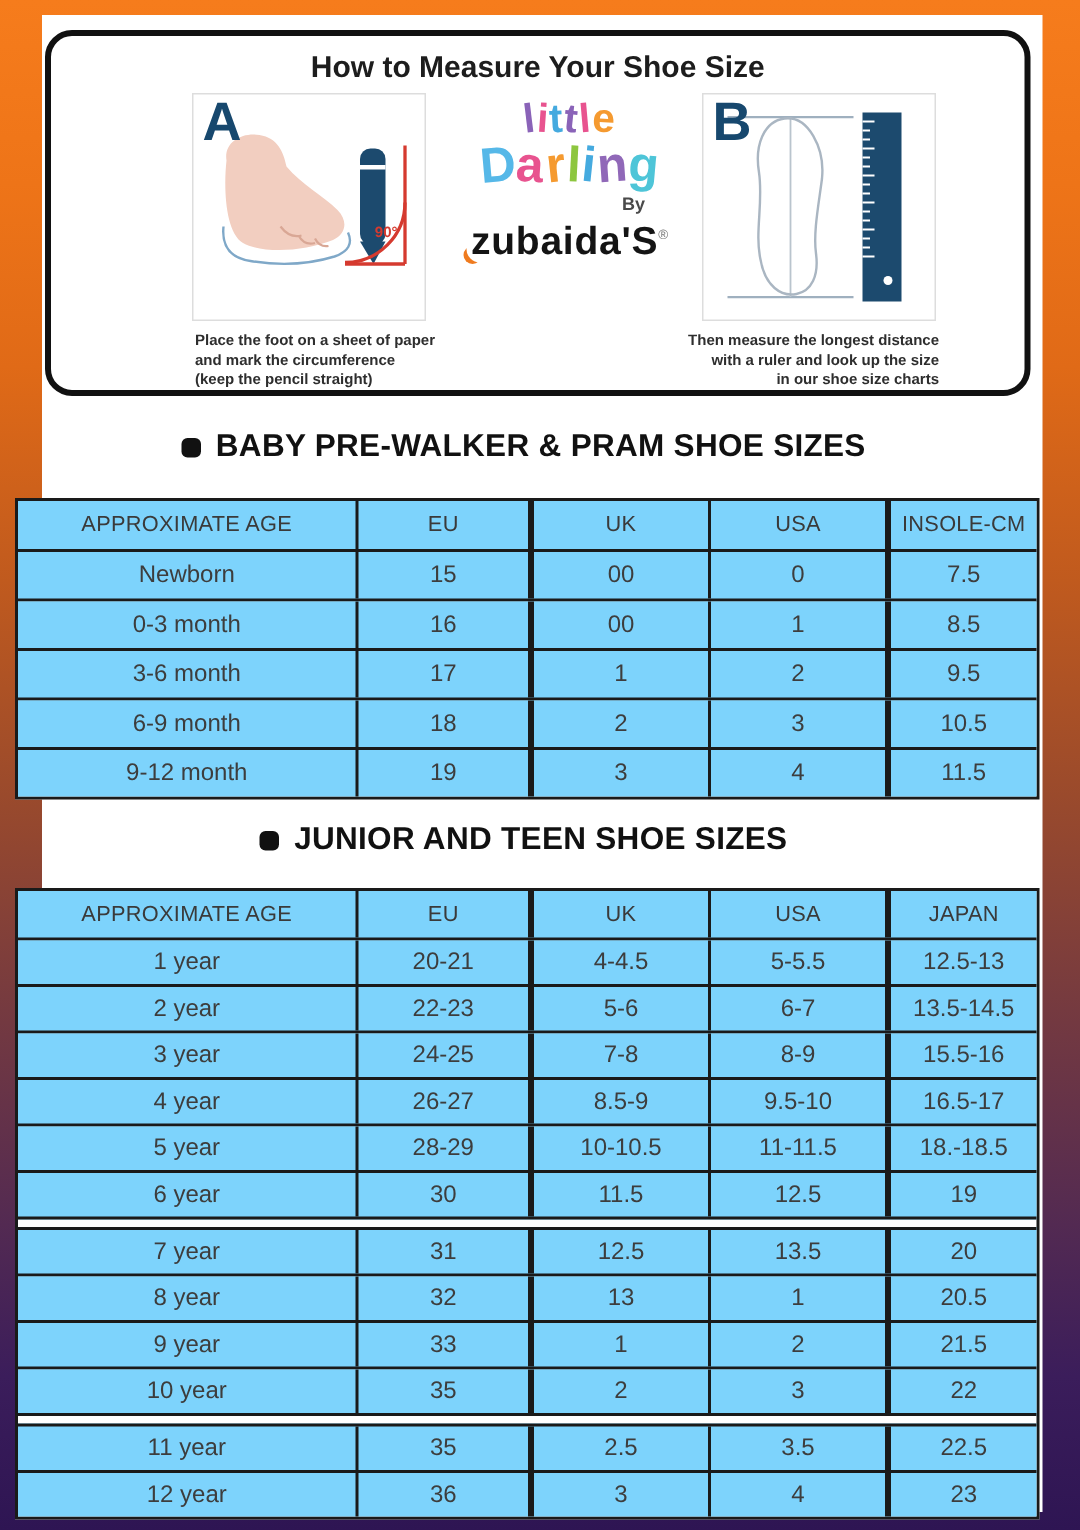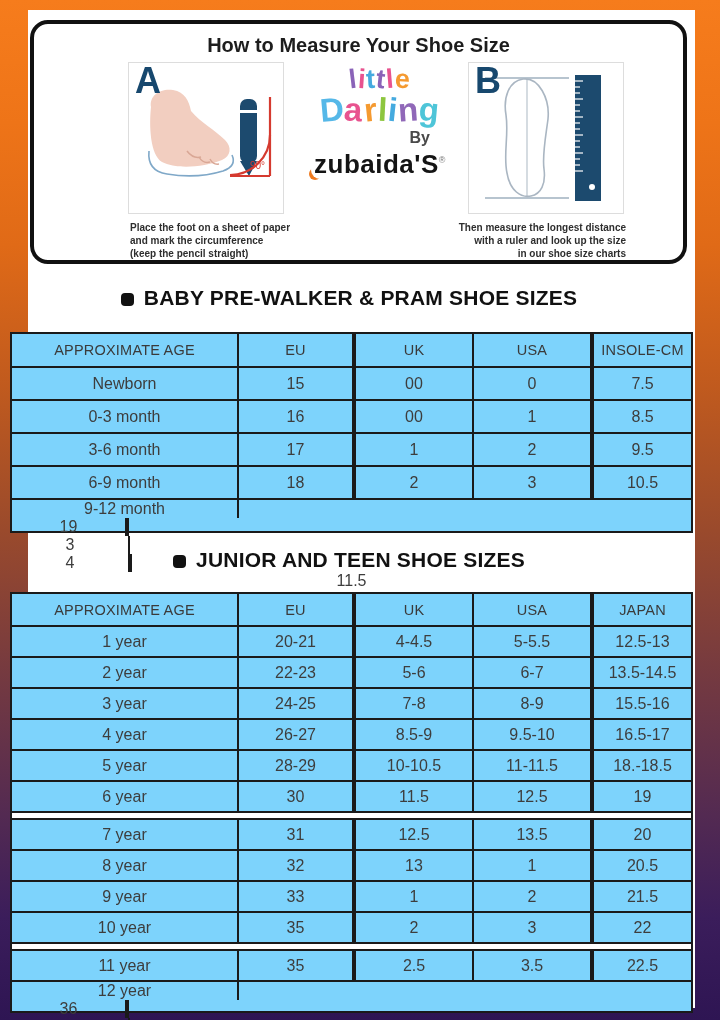--- a/index.html
+++ b/index.html
@@ -38,21 +38,21 @@
   .caption {
     margin-top: 7px; font-size: 10px; font-weight: 700; color: #2e2e2e;
     line-height: 1.32; white-space: pre-line;
   }
   .caption.left { text-align: left; padding-left: 2px; width: 168px; }
   .caption.right { text-align: right; width: 170px; margin-left: -12px; }
   
   .logo-little span, .logo-darling span { display: inline-block; font-weight: 800; }
   .logo-little { font-size: 27px; line-height: 1; letter-spacing: 1px; }
   .logo-darling { font-size: 33px; line-height: 1.05; letter-spacing: 1px; }
-  .logo-by { font-size: 16px; font-weight: 700; color: #4a4a4a; text-align: right; padding-right: 38px; margin-top: 1px; }
+  .logo-by { font-size: 12px; font-weight: 700; color: #4a4a4a; text-align: right; padding-right: 38px; margin-top: 1px; }
   .logo-brand {
     position: relative; display: inline-block; margin-top: 2px;
     font-size: 26px; font-weight: 800; color: #141414; letter-spacing: 0.5px;
   }
   .logo-brand .brand-text { position: relative; z-index: 1; }
   .crescent {
     position: absolute; left: -3px; bottom: 1px; width: 18px; height: 18px;
     border-radius: 50%; box-shadow: -5px 4px 0 -3px #ef7b1f; z-index: 0;
   }
   .logo-brand sup { font-size: 9px; font-weight: 400; color: #777; }
@@ -68,21 +68,21 @@
   .st-1 { top: 286px; }
   .st-2 { top: 548px; }
   
   .table {
     position: absolute; left: 10px; width: 683px;
     background: #fff; border: 2px solid #1a1a1a; box-sizing: border-box;
   }
   .t-1 { top: 332px; }
   .t-2 { top: 592px; }
   .trow { display: flex; border-bottom: 2px solid #1a1a1a; background: #7dd3fc; }
-  .trow:last-child { border-bottom: none; flex-direction: column; }
+  .trow:last-child { border-bottom: none; }
   .trow.gap { border-top: 2px solid #1a1a1a; margin-top: 5px; justify-content: space-between; }
   .tcell {
     display: flex; align-items: center; justify-content: center;
     font-size: 16px; color: #3d3d3d; border-right: 2px solid #1a1a1a;
     box-sizing: content-box;
   }
   .tcell:last-child { border-right: none; }
   .tcell.c0 { width: 225px; }
   .tcell.c1 { width: 113px; border-right-width: 4px; }
   .tcell.c2 { width: 116px; }
@@ -114,21 +114,21 @@
 
           <rect x="111" y="36" width="17" height="64" rx="7" fill="#1c4a6e"></rect>
           <rect x="111" y="47" width="17" height="3" fill="#ffffff"></rect>
           <path d="M111,98 L128,98 L120,113 Z" fill="#1c4a6e"></path>
 
           <line x1="141" y1="34" x2="141" y2="113" stroke="#d53a2f" stroke-width="2.2"></line>
           <path d="M141,72 A40,40 0 0 1 101,112" stroke="#d53a2f" stroke-width="2.2" fill="none"></path>
           <line x1="101" y1="113" x2="141" y2="113" stroke="#d53a2f" stroke-width="2.2"></line>
         </svg>
         <span class="panel-letter">A</span>
-        <span style="position:absolute; right:18px; bottom:42px; font-size:10px; font-weight:400; color:#d53a2f;">90°</span>
+        <span style="position:absolute; right:18px; bottom:52px; font-size:10px; font-weight:700; color:#d53a2f;">90°</span>
       </div>
       <div class="caption left">Place the foot on a sheet of paper
 and mark the circumference
 (keep the pencil straight)</div>
     </div>
 
     <div class="mb-col logo-col">
       <div class="logo-little"><span style="color: rgb(138, 99, 184); transform: rotate(-7deg);">l</span><span style="color: rgb(232, 83, 143); transform: rotate(4deg);">i</span><span style="color: rgb(69, 170, 223); transform: rotate(-3deg);">t</span><span style="color: rgb(138, 99, 184); transform: rotate(6deg);">t</span><span style="color: rgb(232, 83, 143); transform: rotate(-5deg);">l</span><span style="color: rgb(245, 154, 48); transform: rotate(3deg);">e</span></div>
       <div class="logo-darling"><span style="color: rgb(86, 184, 232); transform: rotate(-5deg);">D</span><span style="color: rgb(232, 83, 143); transform: rotate(4deg);">a</span><span style="color: rgb(245, 154, 48); transform: rotate(-6deg);">r</span><span style="color: rgb(141, 198, 63); transform: rotate(3deg);">l</span><span style="color: rgb(69, 170, 223); transform: rotate(6deg);">i</span><span style="color: rgb(144, 104, 184); transform: rotate(-4deg);">n</span><span style="color: rgb(78, 197, 216); transform: rotate(5deg);">g</span></div>
       <div class="logo-by">By</div>

